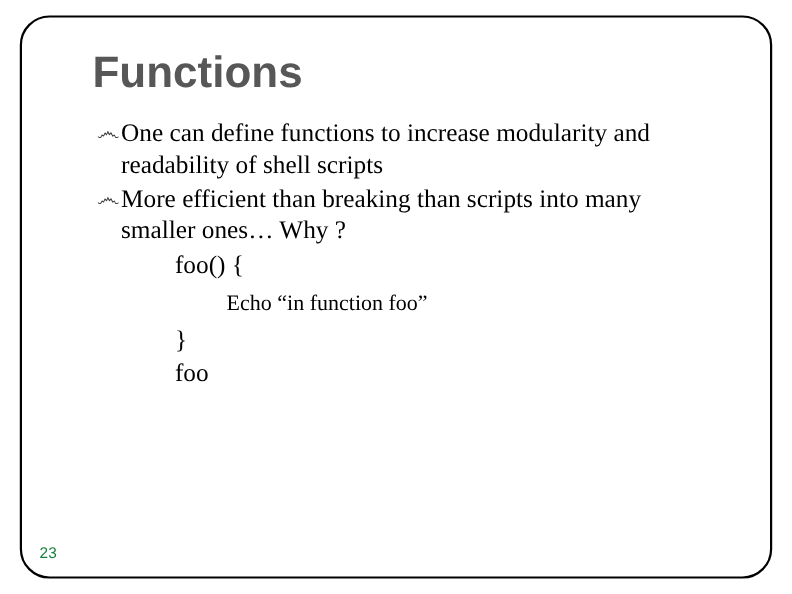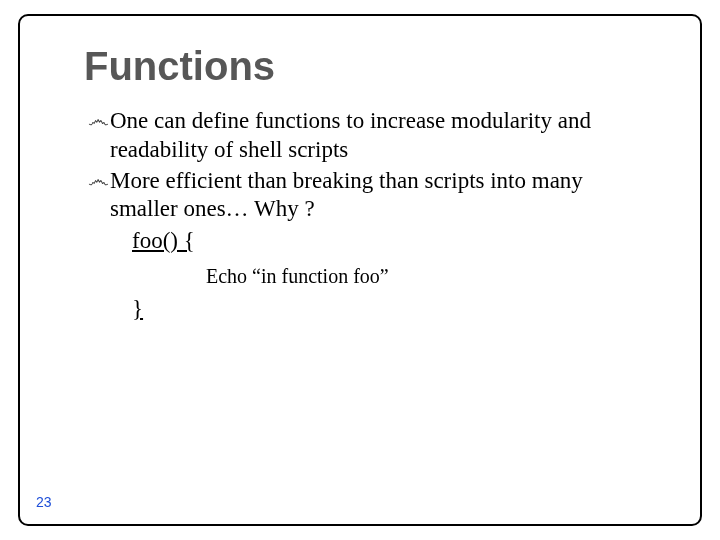--- a/index.html
+++ b/index.html
@@ -10,21 +10,21 @@
     height: 540px;
     background: #fff;
   }
   .frame {
     position: absolute;
     top: 14px;
     left: 18px;
     right: 18px;
     bottom: 14px;
     border: 2px solid #000;
-    border-radius: 10px;
+    border-radius: 27px;
     padding: 28px 34px 20px 46px;
   }
   .title {
     font-family: Arial, Helvetica, sans-serif;
     font-size: 40px;
     color: #575757;
     margin-left: 18px;
     margin-bottom: 18px;
   }
   .bullets {
@@ -42,39 +42,38 @@
   .swirl {
     flex: 0 0 auto;
     width: 22px;
     font-size: 22px;
     line-height: 1.2;
     color: #3a3a3a;
     font-family: "Segoe Script", "Comic Sans MS", cursive;
   }
   .btext { flex: 1 1 auto; }
   .code1 {
-    margin-left: 44px;
+    margin-left: 71px;
     font-size: 23px;
     line-height: 1.3;
-    text-decoration: underline;
   }
   .code2 {
     margin-left: 118px;
     font-size: 20px;
     line-height: 1.4;
     margin-top: 6px;
     margin-bottom: 4px;
   }
   .pagenum {
     position: absolute;
     left: 16px;
     bottom: 14px;
     font-family: Arial, Helvetica, sans-serif;
     font-size: 14px;
-    color: #1d4ed8;
+    color: #15803d;
   }
 </style>
 </head>
 <body>
 
 <div class="slide">
   <div class="frame">
     <h1 class="title">Functions</h1>
 
     <div class="bullets">
@@ -83,17 +82,18 @@
         <span class="btext">One can define functions to increase modularity and readability of shell scripts</span>
       </div>
       <div class="bullet">
         <span class="swirl">෴</span>
         <span class="btext">More efficient than breaking than scripts into many smaller ones… Why ?</span>
       </div>
 
       <div class="code1">foo() {</div>
       <div class="code2">Echo “in function foo”</div>
       <div class="code1">}</div>
+      <div class="code1">foo</div>
     </div>
 
     <div class="pagenum">23</div>
   </div>
 </div>
 
 </body></html>

